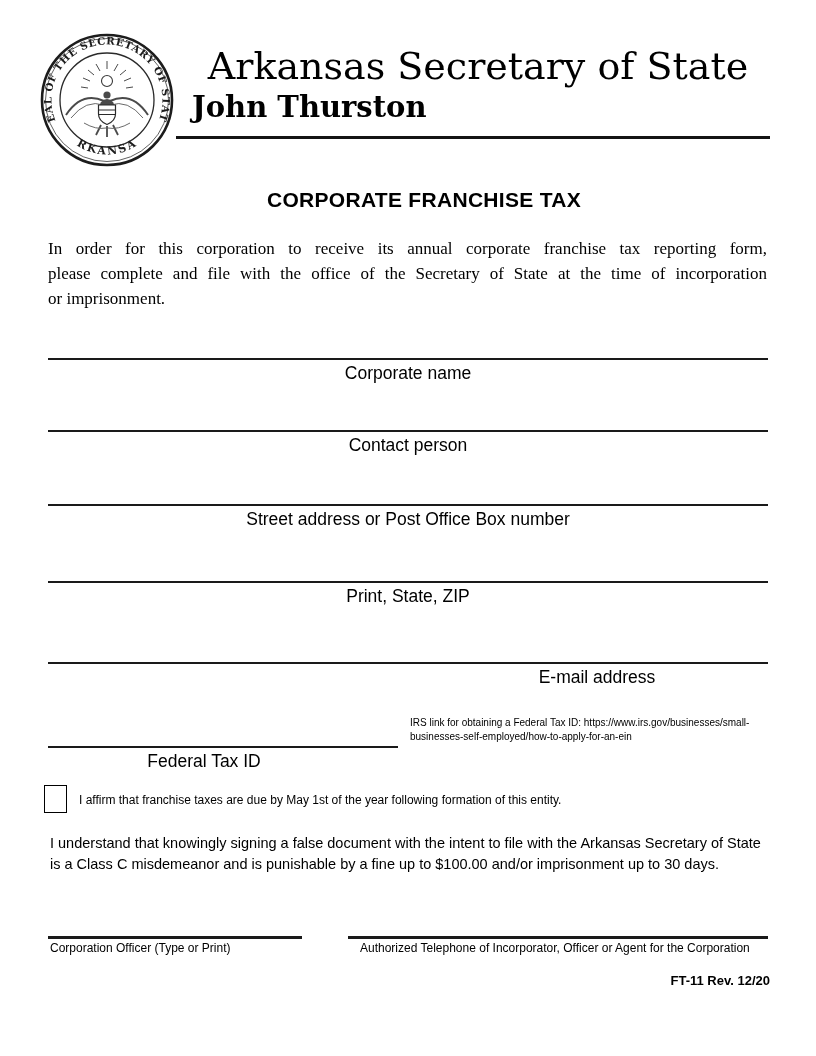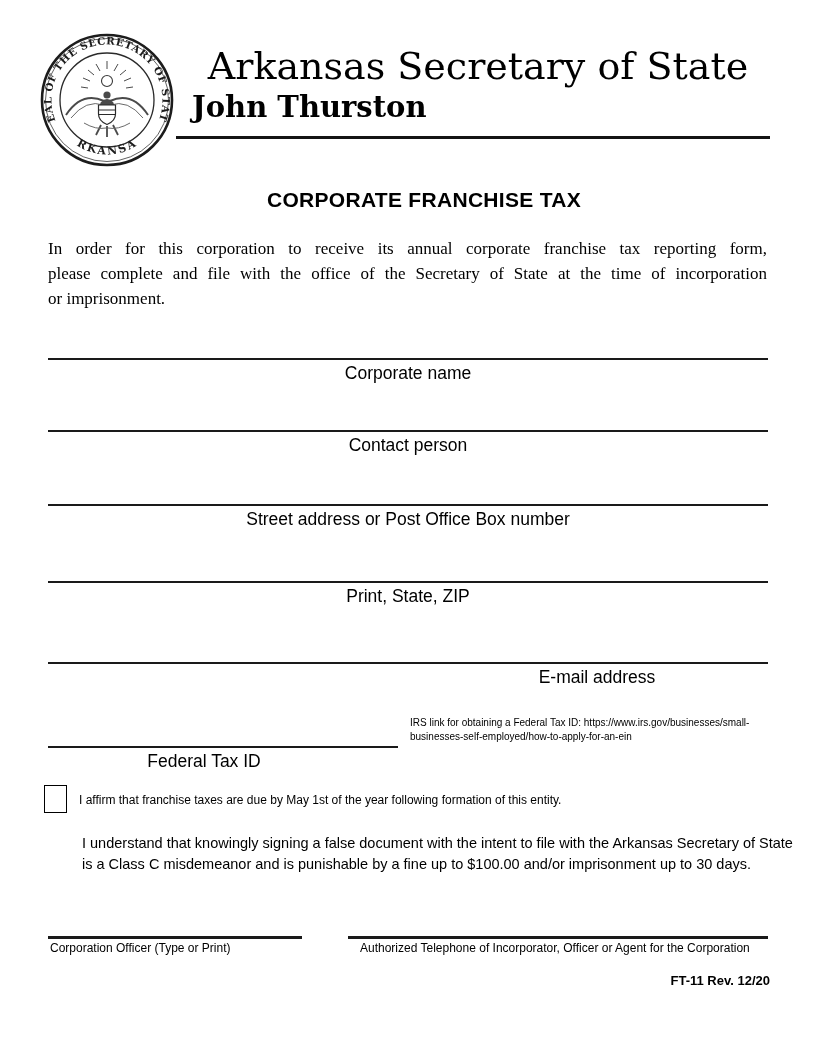--- a/index.html
+++ b/index.html
@@ -30,21 +30,21 @@
   .field{position:absolute;}
   .flabel{position:absolute;left:0;right:0;top:5px;text-align:center;font-size:17.5px;}
   .sublabel{position:absolute;top:5px;text-align:center;font-size:17.5px;}
   .fill-area{position:absolute;left:0;width:100%;height:30px;bottom:2px;}
   
   .irs-note{left:410px;top:716px;font-size:10px;line-height:14px;white-space:nowrap;}
   
   .checkbox{left:44px;top:785px;width:21px;height:26px;border:1.6px solid #000;background:#fff;}
   .affirm{left:79px;top:793px;font-size:12px;white-space:nowrap;}
   
-  .legal{left:50px;top:833px;font-size:14.5px;line-height:20.5px;white-space:nowrap;margin-left:32px;}
+  .legal{left:50px;top:833px;font-size:14.5px;line-height:20.5px;white-space:nowrap;}
   
   .sigline{position:absolute;height:2.5px;background:#1a1a1a;}
   .siglabel{position:absolute;font-size:12px;white-space:nowrap;}
   .formnum{right:46px;top:973px;font-weight:bold;font-size:13px;}
   .seal{left:38px;top:31px;width:138px;height:138px;}
 </style>
 </head>
 <body>
 
 <div class="page">

